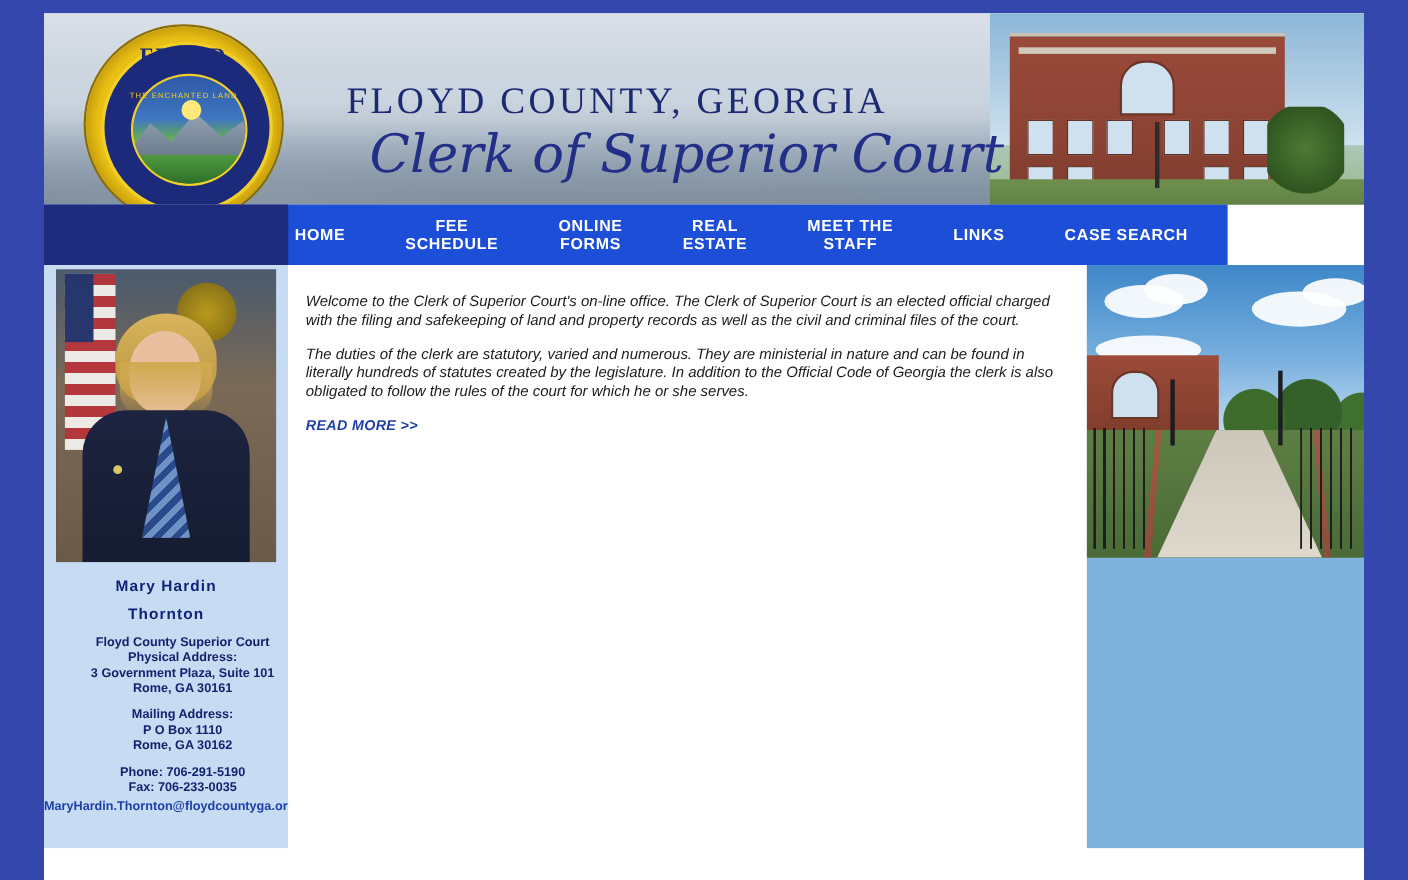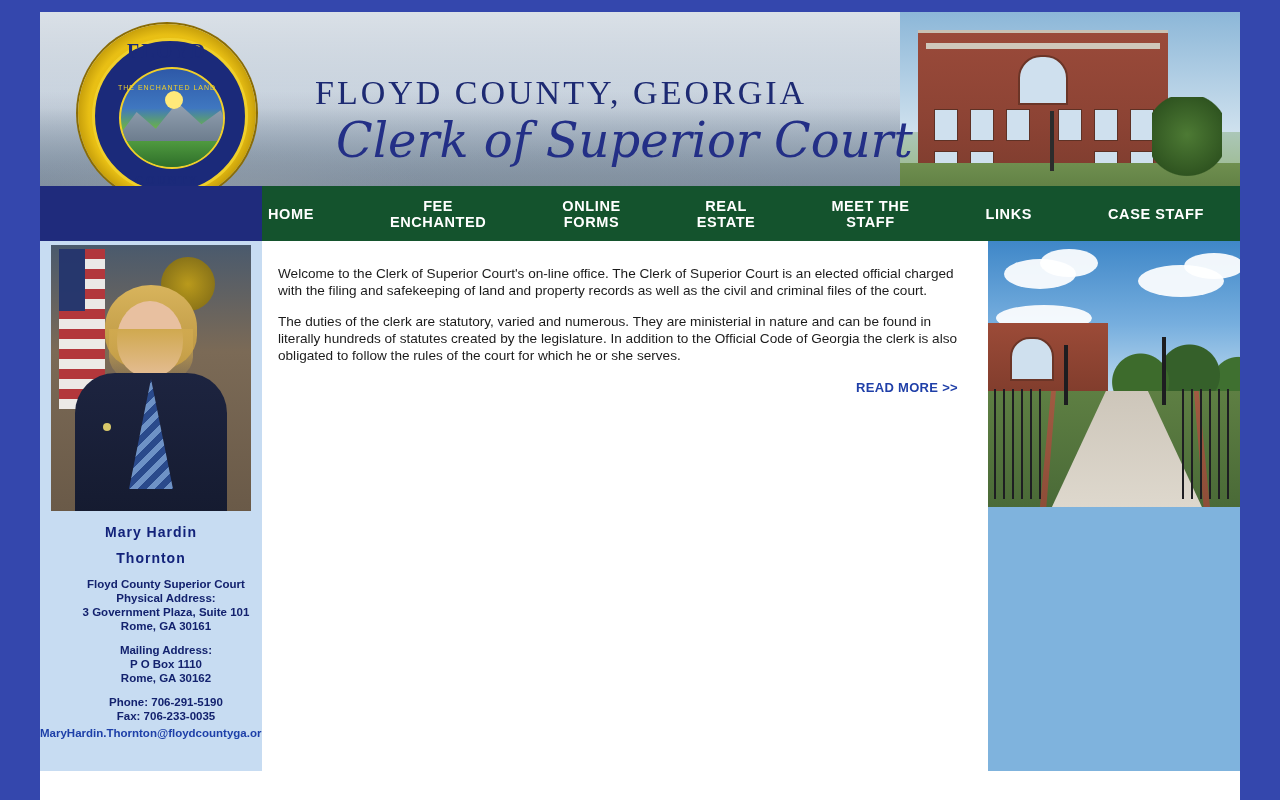--- a/index.html
+++ b/index.html
@@ -170,23 +170,23 @@
     top: 100px;
     font-family: "DejaVu Serif", serif;
     font-style: italic;
     font-size: 48px;
     color: #232f86;
   }
 
   
   .nav {
     position: relative;
-    width: 1200px;
+    width: 1076px;
     height: 55px;
-    background: #14532d;
+    background: #1d4ed8;
     display: flex;
     align-items: center;
   }
   .nav-spacer { width: 222px; height: 55px; background:#1f2b7c;}
   .nav-items {
     display: flex;
     align-items: center;
     flex: 1;
     justify-content: space-between;
     padding-right: 30px;
@@ -299,32 +299,32 @@
     overflow:hidden;
     text-decoration:none;
     display:block;
   }
 
   
   .mid-col {
     width: 815px;
     background: #ffffff;
     position: relative;
+    font-style: italic;
   }
   .welcome {
     padding: 24px 28px 0 16px;
   }
   .welcome p {
     margin: 0 0 14px 0;
     font-size: 13.6px;
     line-height: 17px;
     color: #1b1b1b;
   }
   .read-more {
-    text-align: right;
     padding-right: 2px;
     margin-top: 4px;
   }
   .read-more a {
     color: #1f3fa8;
     font-size: 13px;
     font-weight: bold;
     text-decoration: none;
     letter-spacing: 0.3px;
   }
@@ -428,29 +428,29 @@
 
       <div class="banner-title">FLOYD COUNTY, GEORGIA</div>
       <div class="banner-subtitle">Clerk of Superior Court</div>
     </div>
 
     <div class="nav">
       <div class="nav-spacer"></div>
       <div class="nav-items">
         <div class="nav-item">HOME</div>
         <div class="nav-item">FEE
-ENCHANTED</div>
+SCHEDULE</div>
         <div class="nav-item">ONLINE
 FORMS</div>
         <div class="nav-item">REAL
 ESTATE</div>
         <div class="nav-item">MEET THE
 STAFF</div>
         <div class="nav-item">LINKS</div>
-        <div class="nav-item">CASE STAFF</div>
+        <div class="nav-item">CASE SEARCH</div>
       </div>
     </div>
 
     <div class="content">
 
       <div class="left-col">
         <div class="photo-frame">
           <div class="pf-bg"></div>
           <div class="pf-flag"></div>
           <div class="pf-seal"></div>

